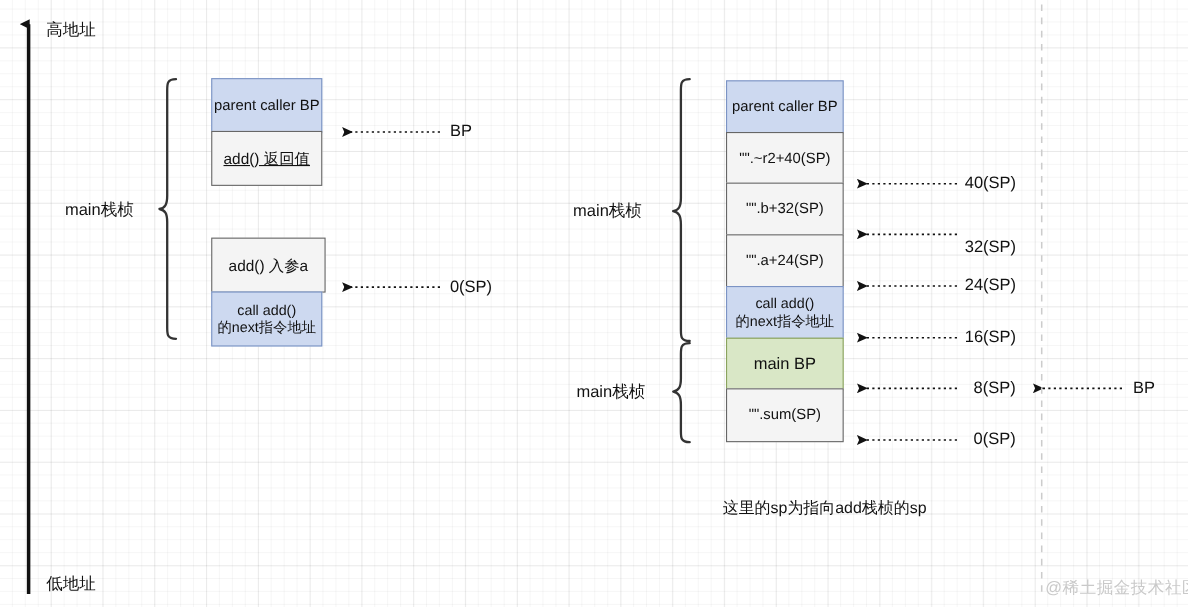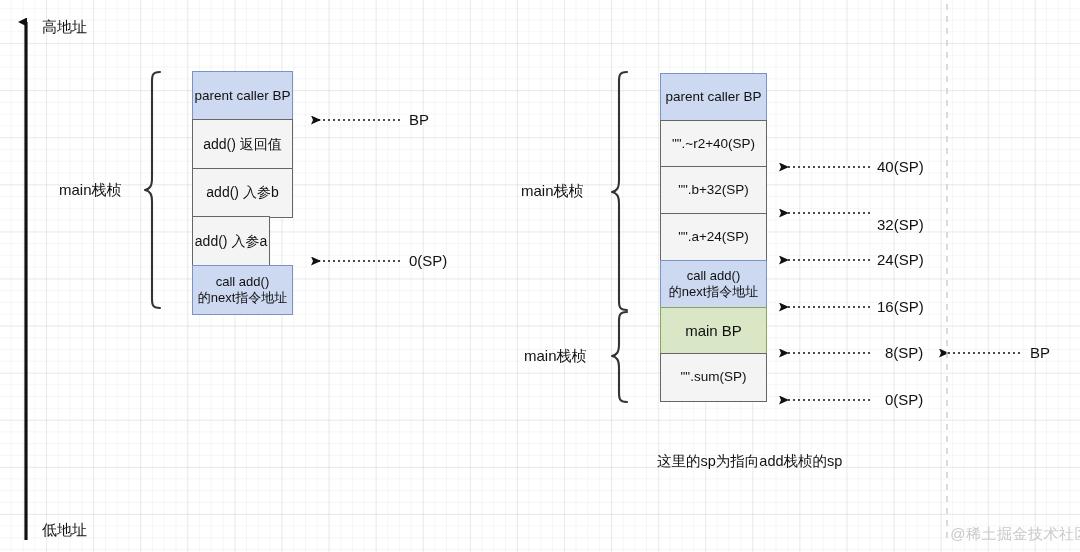--- a/index.html
+++ b/index.html
@@ -136,23 +136,22 @@
     <g>
       <line x1="947" y1="4" x2="947" y2="540" stroke="#cccccc" stroke-width="1.4" stroke-dasharray="6 6"></line>
     </g>
   </svg>
 
   <div class="txt axis-lbl" style="left:42px; top:18px;">高地址</div>
   <div class="txt axis-lbl" style="left:42px; top:521px;">低地址</div>
 
   <div class="stack" style="left:192px; top:71px; width:101px; height:242px;">
     <div class="cell blue" style="left:0; top:0; width:101px; height:50px; font-size:13.5px;">parent caller BP</div>
-    <div class="cell" style="left:0; top:48.4px; width:101px; height:50px; font-size:14px;">add() 返回值</div>
-    <div class="cell" style="left:0; top:96.8px; width:101px; height:50px; font-size:14px;">add() 入参b</div>
-    <div class="cell" style="left:0; top:145.2px; width:78px; height:50px; font-size:14px;">add() 入参a</div>
+    <div class="cell" style="left:0; top:48.4px; width:101px; height:50px; font-size:14px;text-decoration:underline;">add() 返回值</div>
+    <div class="cell" style="left:0; top:145.2px; width:104px; height:50px; font-size:14px;">add() 入参a</div>
     <div class="cell blue" style="left:0; top:193.6px; width:101px; height:50px; font-size:13px;">call add()
 的next指令地址</div>
   </div>
 
   <div class="txt txt-lbl" style="left:59px; top:181px;">main栈桢</div>
 
   <div class="txt txt-lbl" style="left:409px; top:111px;">BP</div>
   <div class="txt txt-lbl" style="left:409px; top:252px;">0(SP)</div>
 
 

